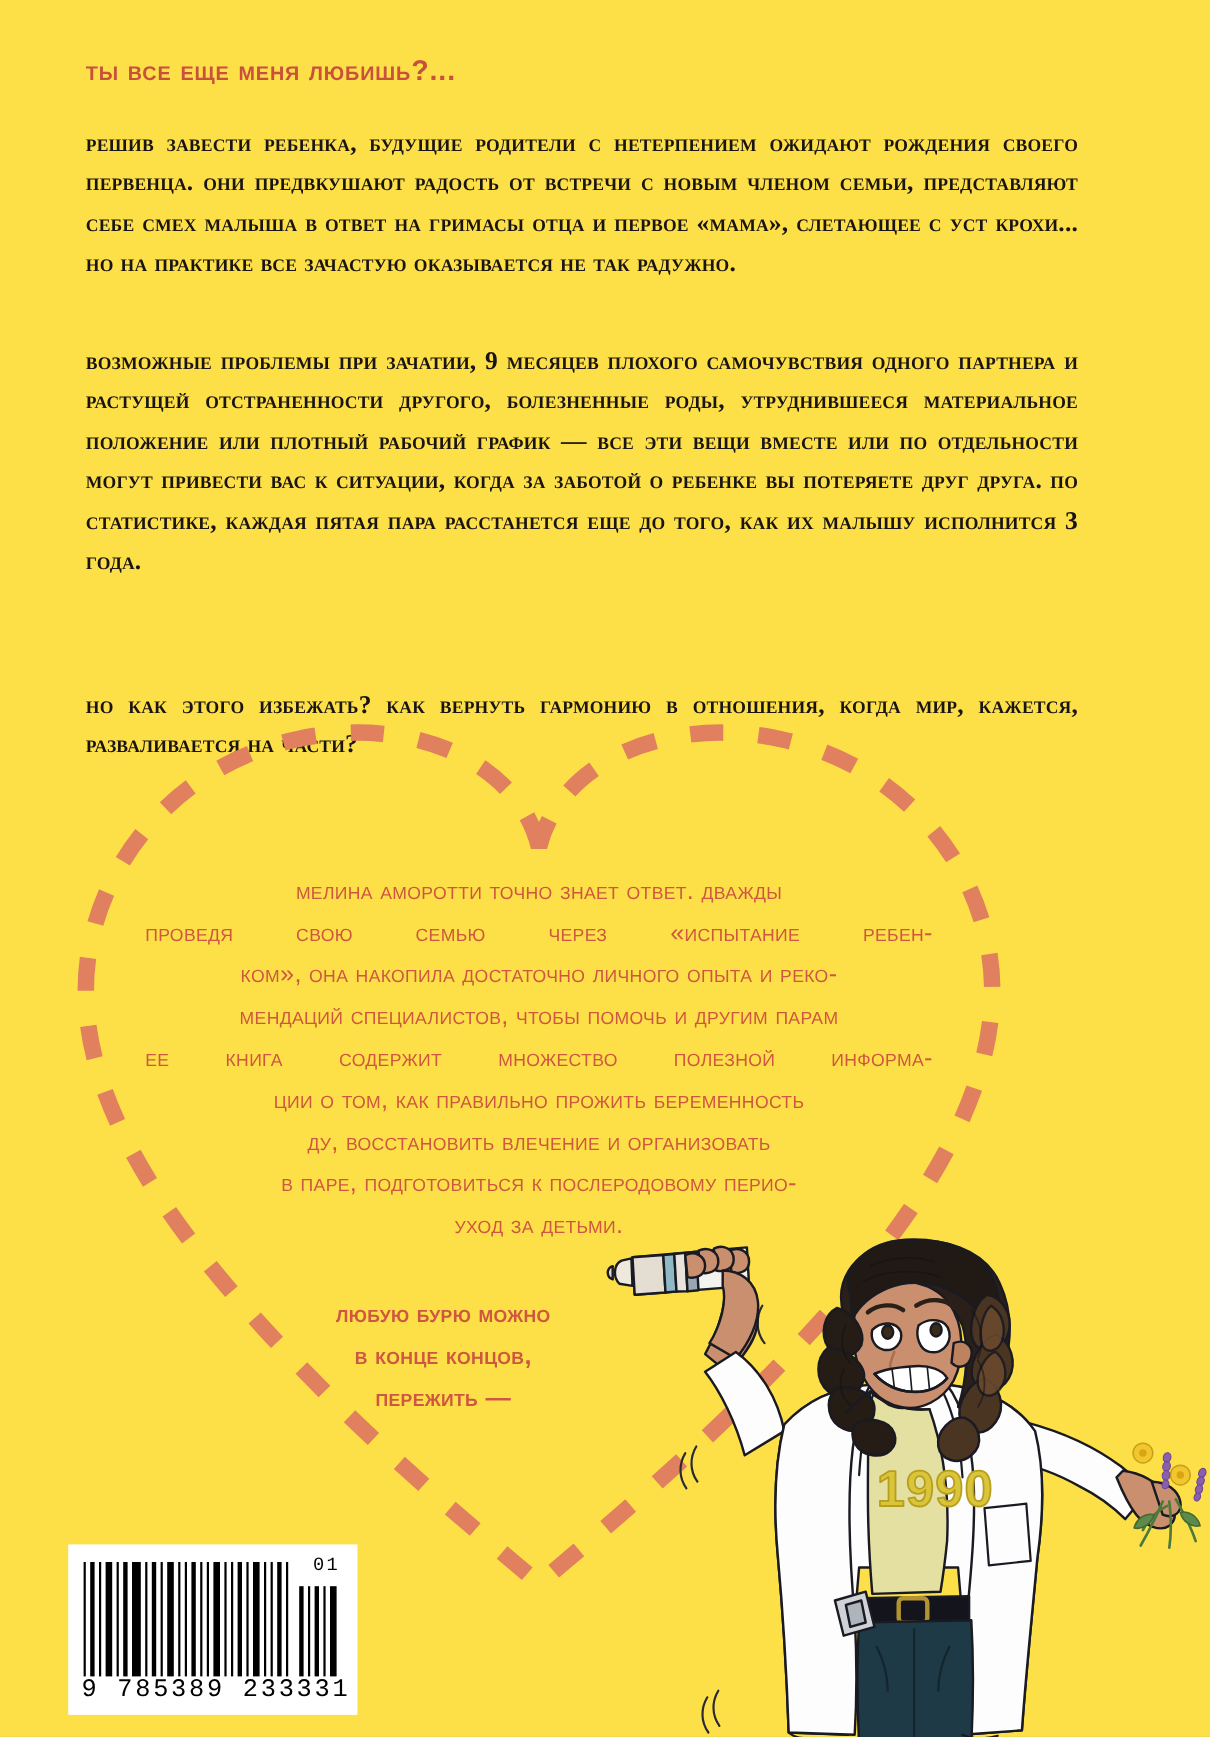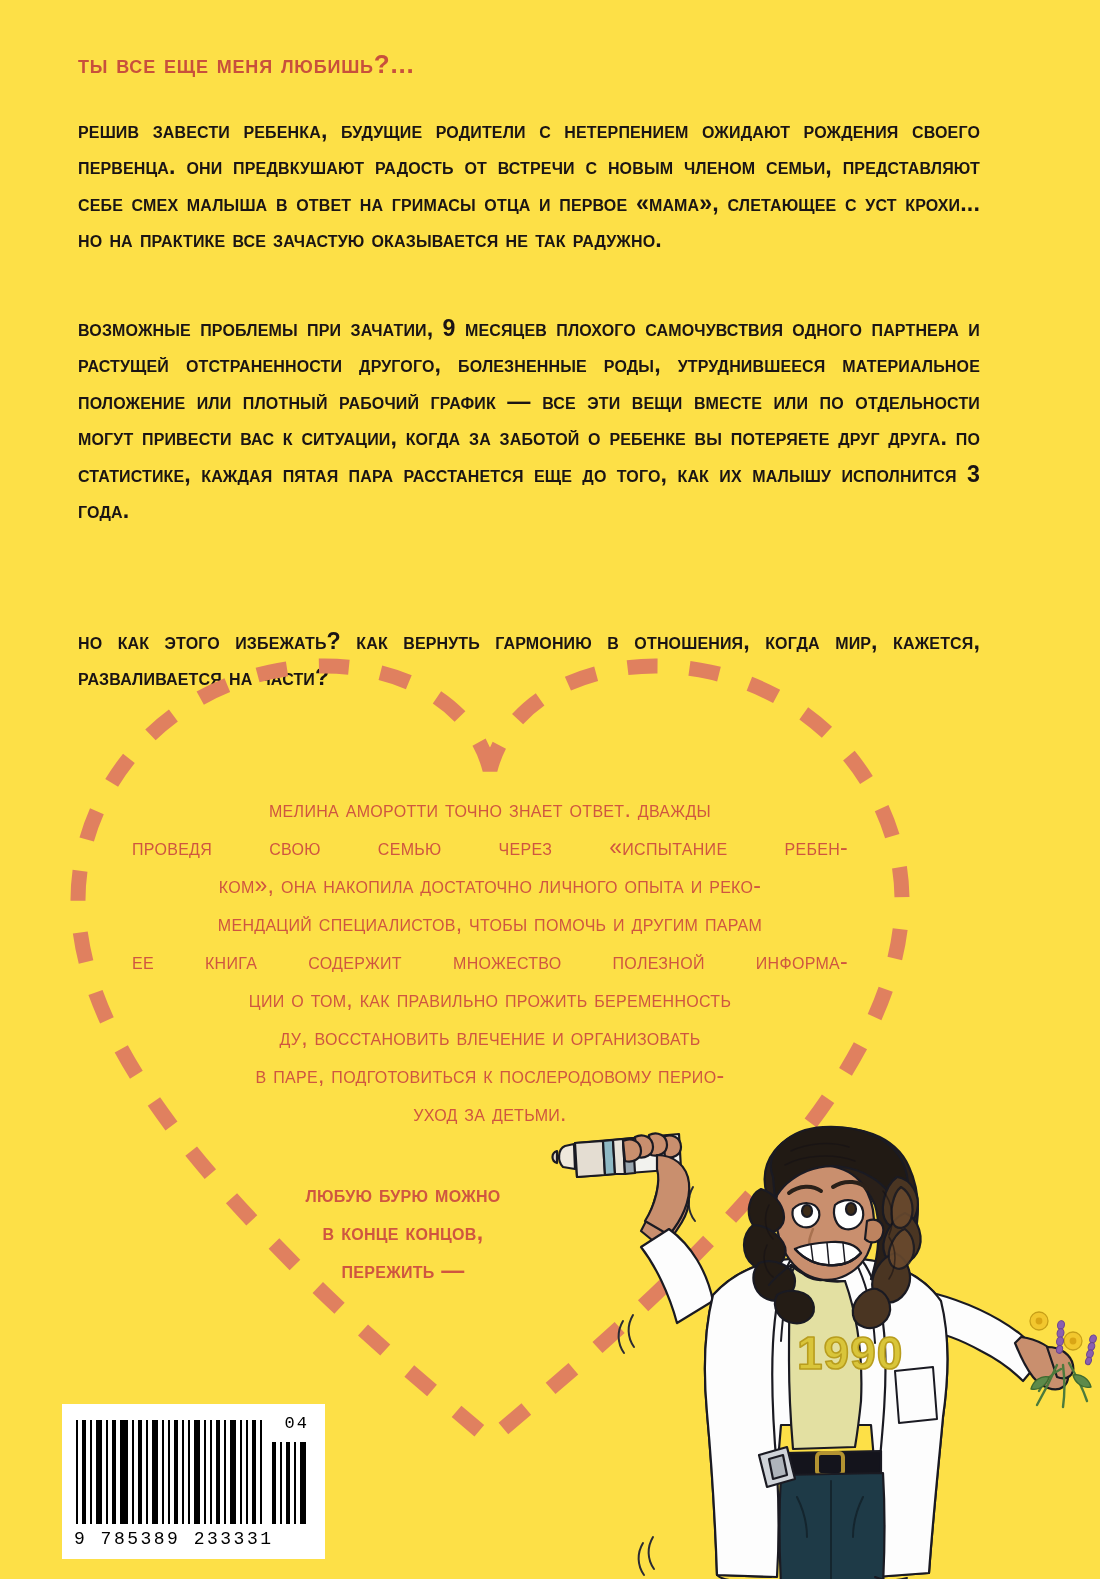--- a/index.html
+++ b/index.html
@@ -35,21 +35,21 @@
   .heading::first-letter { font-size: 1em; }
 
   
   .body-block {
     position: absolute;
     left: 78px;
     width: 902px;
     color: #1a1414;
   }
   .para {
-    font-family: Liberation Sans, sans-serif;
+    font-family: Liberation Serif, serif;
     font-weight: bold;
     font-size: 23.2px;
     line-height: 36.4px;
     letter-spacing: 0.15px;
     text-align: justify;
     text-align-last: left;
     font-variant: small-caps;
     text-transform: lowercase;
     margin: 0 0 18px 0;
     word-spacing: 0.5px;
@@ -128,21 +128,21 @@
     font-size: 17px;
     letter-spacing: 2px;
     color: #000;
   }
   .bc-digits {
     position: absolute;
     left: 0;
     bottom: 4px;
     width: 216px;
     font-family: "Liberation Mono", monospace;
-    font-size: 18px;
+    font-size: 23px;
     letter-spacing: 2.5px;
     color: #000;
     white-space: nowrap;
   }
 
   
   .illo {
     position: absolute;
     left: 545px;
     top: 1125px;
@@ -469,18 +469,18 @@
           <rect x="178" y="6" width="4" height="104"></rect>
           <rect x="186" y="6" width="2" height="104"></rect>
 
           <rect x="198" y="28" width="4" height="82"></rect>
           <rect x="206" y="28" width="2" height="82"></rect>
           <rect x="212" y="28" width="4" height="82"></rect>
           <rect x="220" y="28" width="2" height="82"></rect>
           <rect x="226" y="28" width="6" height="82"></rect>
         </g>
       </svg>
-      <div class="bc-addon-num">04</div>
+      <div class="bc-addon-num">01</div>
       <div class="bc-digits">9 785389 233331</div>
     </div>
   </div>
 
 </div>
 
 </body></html>

